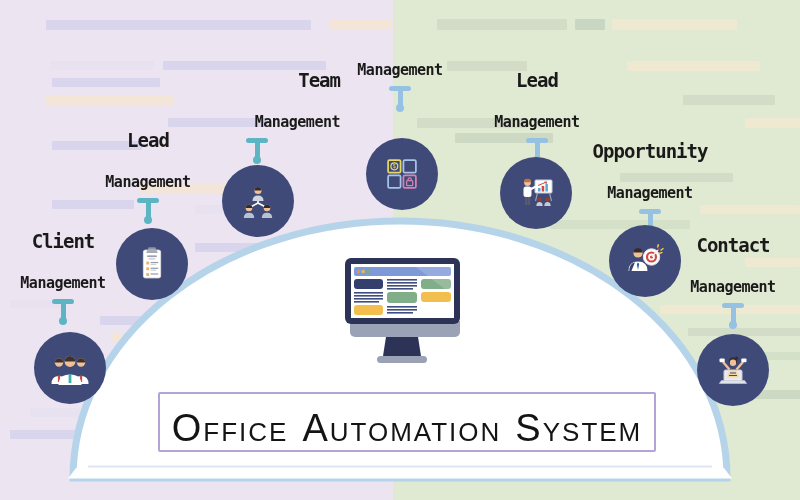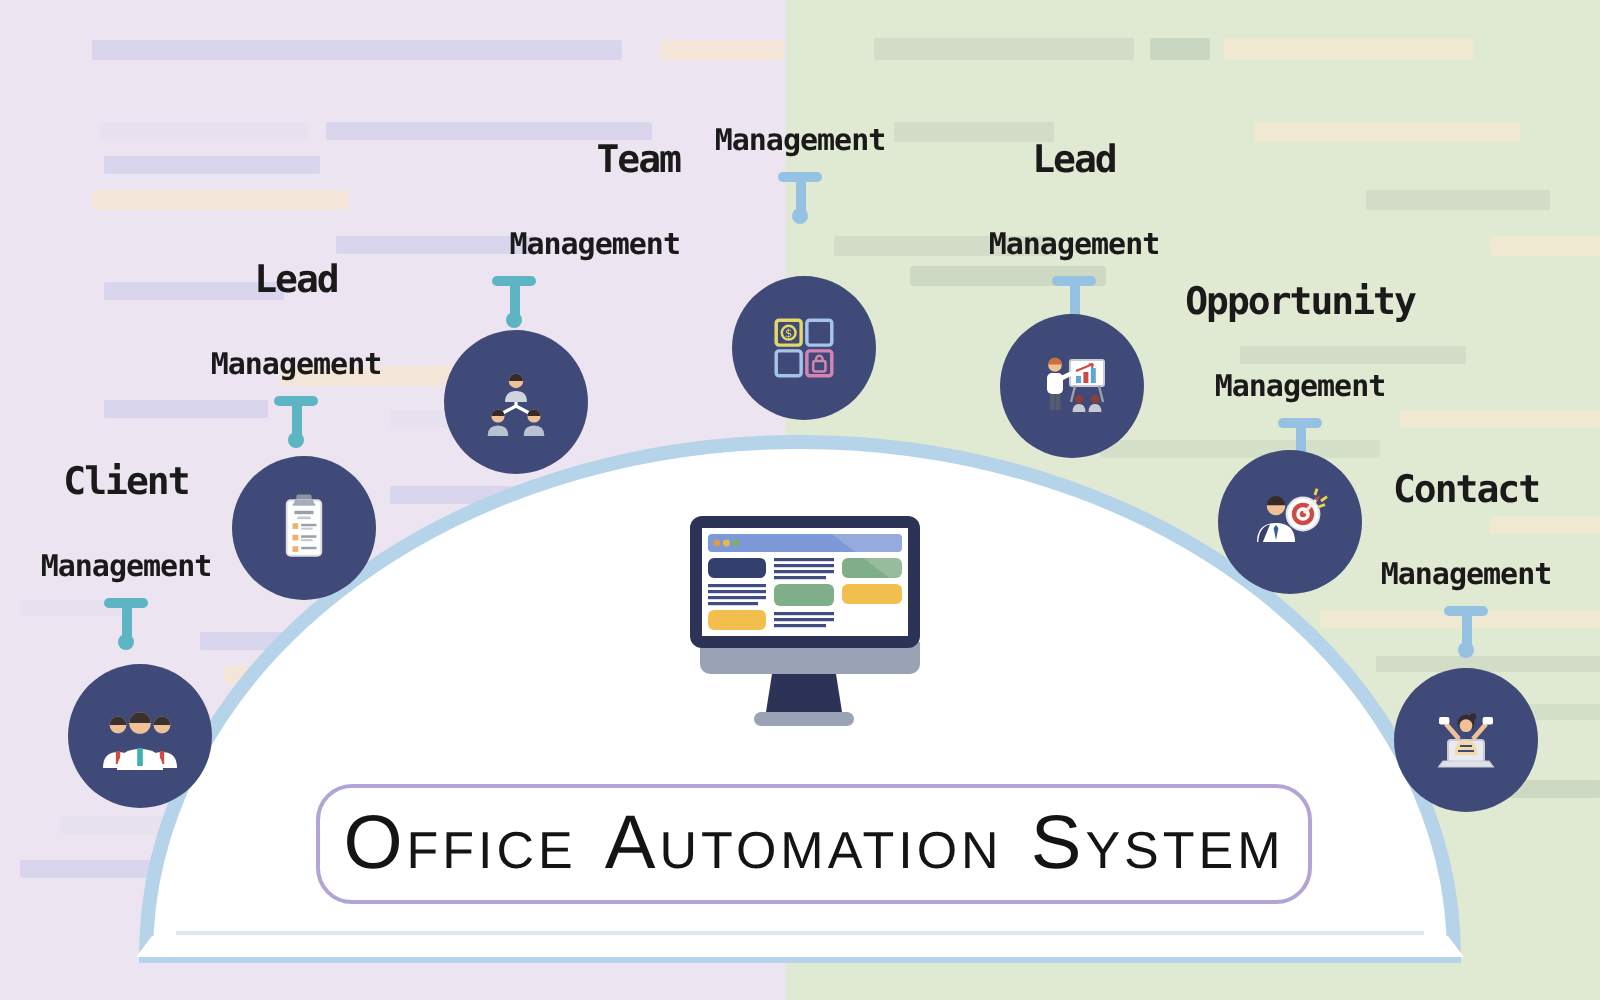--- a/index.html
+++ b/index.html
@@ -35,22 +35,22 @@
   .c-team{left:222px;top:165px;}
   .c-product{left:366px;top:138px;}
   .c-lead{left:500px;top:157px;}
   .c-opportunity{left:609px;top:225px;}
   .c-contact{left:697px;top:334px;}
   
   .dome{position:absolute;left:0;top:205px;z-index:1;}
   .monitor{position:absolute;left:340px;top:258px;z-index:4;}
   .title-box{
     position:absolute;left:158px;top:392px;width:494px;height:56px;z-index:4;
-    background:#fff;border:2px solid var(--title-border,#b2a5d6);border-radius:18px;
-    display:flex;align-items:center;justify-content:center;
+    background:#fff;border:2px solid var(--title-border,#b2a5d6);border-radius:2px;
+    display:flex;align-items:flex-end;justify-content:center;
     font-family:"Liberation Sans",sans-serif;color:var(--title-text,#141414);
   }
   .title-box .word{margin:0 7px;white-space:nowrap;letter-spacing:2px;}
   .title-box .cap{font-size:38px;}
   .title-box .rest{font-size:26px;}
 </style>
 </head>
 <body>
 
 <div class="stage">

